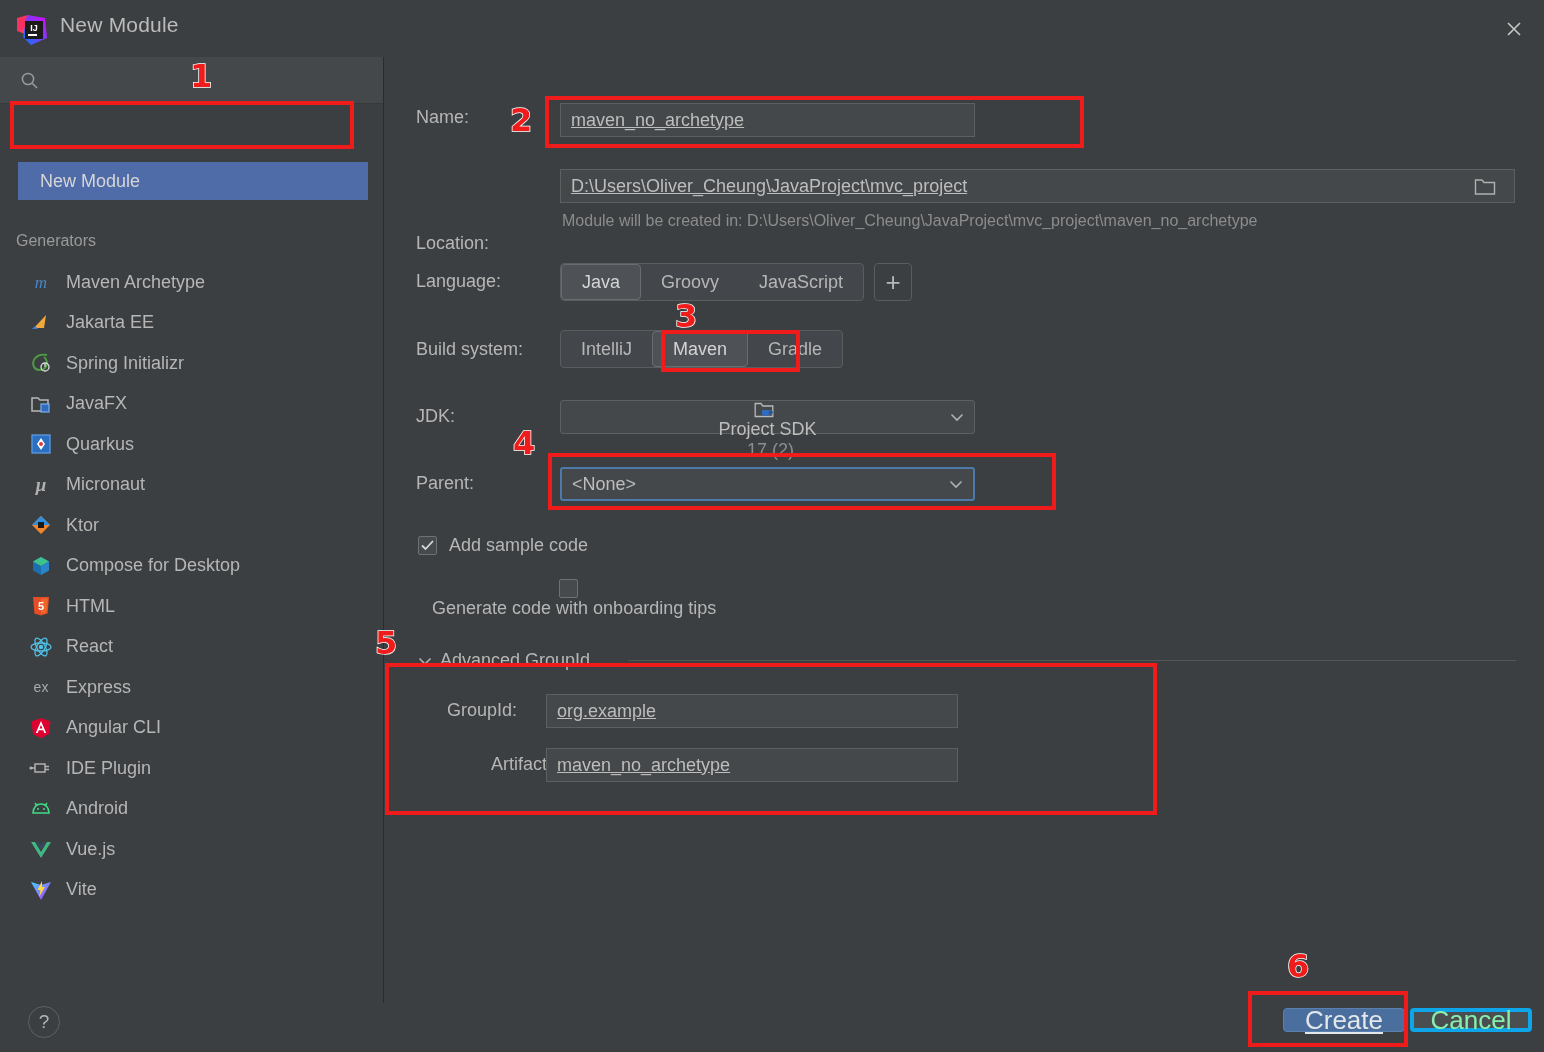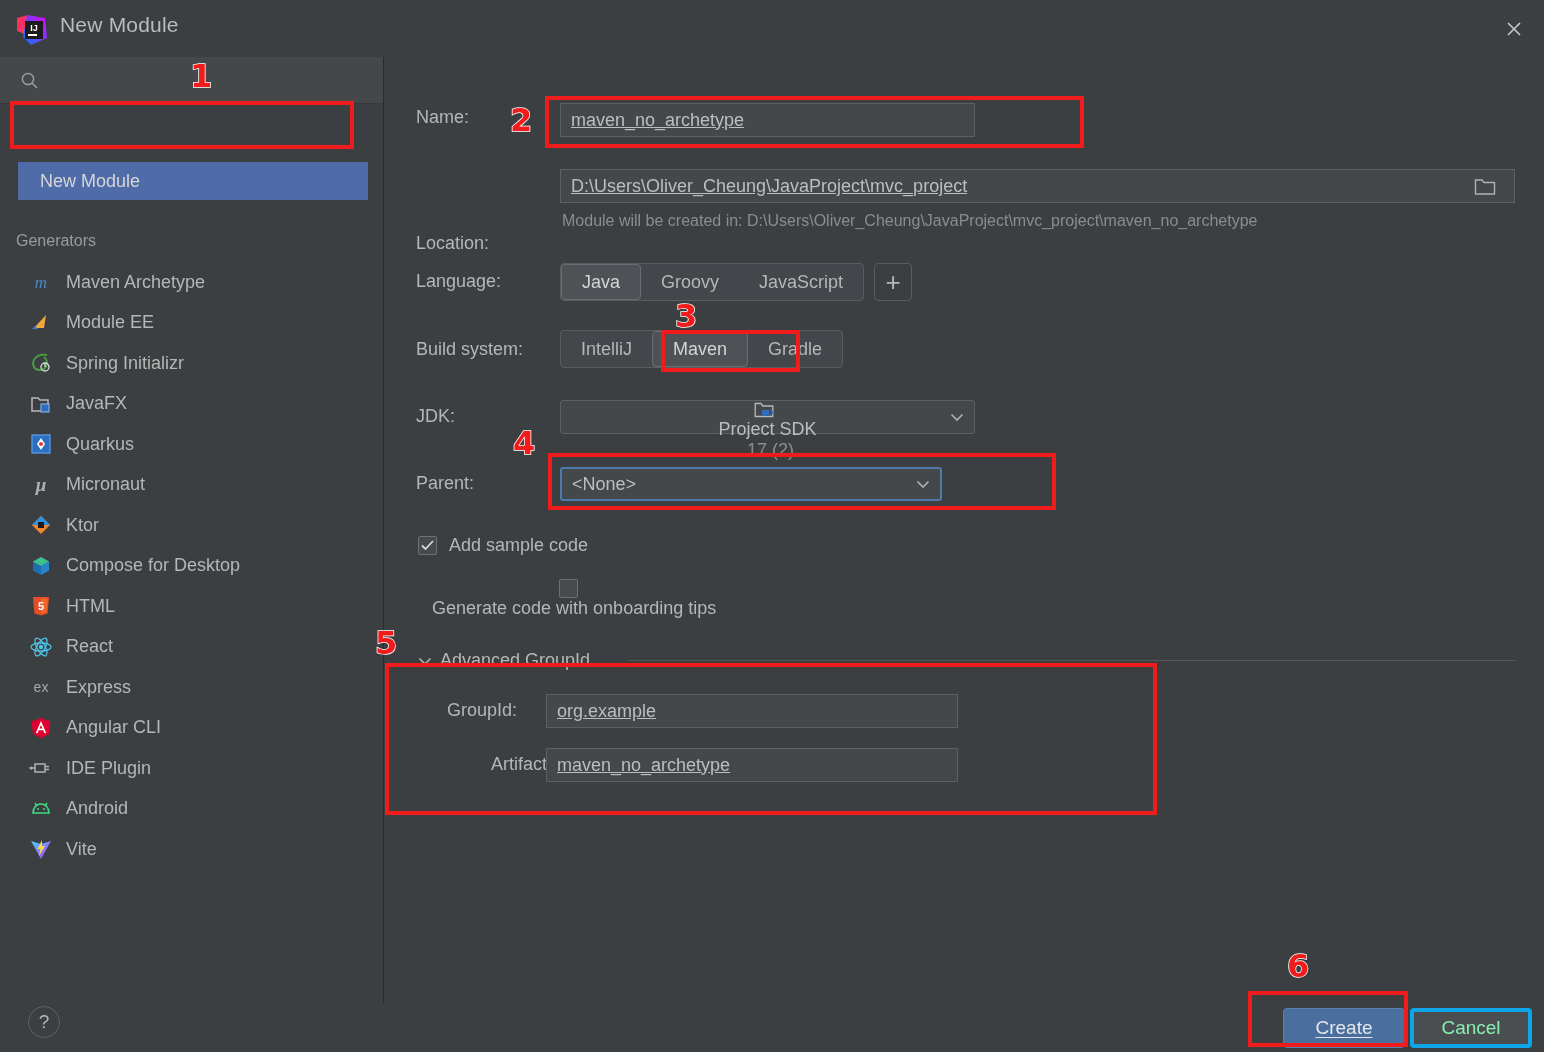--- a/index.html
+++ b/index.html
@@ -190,24 +190,24 @@
     background: #2b2b2b;
   }
   .help-btn {
     position: absolute; left: 28px; top: 1006px;
     width: 32px; height: 32px; border-radius: 50%;
     border: 1px solid #5e6164;
     display: flex; align-items: center; justify-content: center;
     color: #b6b6b6; font-size: 19px; cursor: pointer;
   }
   .btn {
-    height: 40px; min-width: 122px;
+    height: 24px; min-width: 122px;
     display: flex; align-items: center; justify-content: center;
     border-radius: 4px;
-    font-size: 19px; cursor: pointer;
+    font-size: 26px; cursor: pointer;
   }
   .btn-primary {
     background: #4a6f9e; color: #e3e7ea; border: 1px solid #5a80b0;
   }
   .btn-secondary {
     background: #4b4e51; color: #86efac; border: 4px solid #0ea5e9;
   }
 
   
   .anno-box {
@@ -290,21 +290,21 @@
         <span class="glabel">Maven Archetype</span>
       </div>
 
       <div class="gen-item">
         <span class="gicon">
           <svg width="24" height="24" viewBox="0 0 24 24">
             <path d="M5 17 L17 4 L15 17 Z" fill="#f2a93b"></path>
             <path d="M3 18 L9 18 L6 15 Z" fill="#3b7ddd"></path>
           </svg>
         </span>
-        <span class="glabel">Module EE</span>
+        <span class="glabel">Jakarta EE</span>
       </div>
 
       <div class="gen-item">
         <span class="gicon">
           <svg width="24" height="24" viewBox="0 0 24 24">
             <path d="M18 4 C8 2 2 9 5 16 C7 20 14 20 17 16 C19 13 18 8 15 6" stroke="#4e9c42" stroke-width="1.9" fill="none"></path>
             <circle cx="16" cy="16" r="4" stroke="#dcdcdc" stroke-width="1.3" fill="none"></circle>
             <path d="M16 12.5 L16 16" stroke="#dcdcdc" stroke-width="1.3"></path>
           </svg>
         </span>
@@ -421,20 +421,29 @@
           <svg width="26" height="24" viewBox="0 0 26 24">
             <path d="M5 16 C5 10 9 7 13 7 C17 7 21 10 21 16 Z" stroke="#3ddc84" stroke-width="1.6" fill="none"></path>
             <path d="M7 6 L9 9 M19 6 L17 9" stroke="#3ddc84" stroke-width="1.5"></path>
             <circle cx="10" cy="12" r="1" fill="#3ddc84"></circle>
             <circle cx="16" cy="12" r="1" fill="#3ddc84"></circle>
           </svg>
         </span>
         <span class="glabel">Android</span>
       </div>
 
+      <div class="gen-item">
+        <span class="gicon">
+          <svg width="24" height="24" viewBox="0 0 24 24">
+            <path d="M2 5 L12 21 L22 5 L18 5 L12 15 L6 5 Z" fill="#41b883"></path>
+            <path d="M7 5 L12 13 L17 5 L14.2 5 L12 8.8 L9.8 5 Z" fill="#35495e"></path>
+          </svg>
+        </span>
+        <span class="glabel">Vue.js</span>
+      </div>
 
       <div class="gen-item">
         <span class="gicon">
           <svg width="24" height="24" viewBox="0 0 24 24">
             <defs>
               <linearGradient id="vg" x1="0" y1="0" x2="1" y2="1">
                 <stop offset="0" stop-color="#41d1ff"></stop>
                 <stop offset="1" stop-color="#bd34fe"></stop>
               </linearGradient>
             </defs>
@@ -508,21 +517,21 @@
       <span class="chev">
         <svg width="14" height="9" viewBox="0 0 14 9">
             <path d="M1.5 1.5 L7 7 L12.5 1.5" stroke="#b0b0b0" stroke-width="1.6" fill="none"></path>
           </svg>
       </span>
     </div>
 
     <div class="row" style="left:31px; top:416px;">
       <span class="lbl">Parent:</span>
     </div>
-    <div class="combo focused" style="position:absolute; left:175px; top:410px; width:382px;">
+    <div class="combo focused" style="position:absolute; left:175px; top:410px; width:415px;">
       <span class="ctext">&lt;None&gt;</span>
       <span class="chev">
         <svg width="14" height="9" viewBox="0 0 14 9">
             <path d="M1.5 1.5 L7 7 L12.5 1.5" stroke="#b0b0b0" stroke-width="1.6" fill="none"></path>
           </svg>
       </span>
     </div>
 
     <div class="cb-row" style="position:absolute; left:33px; top:478px;">
       <span class="cbox">

